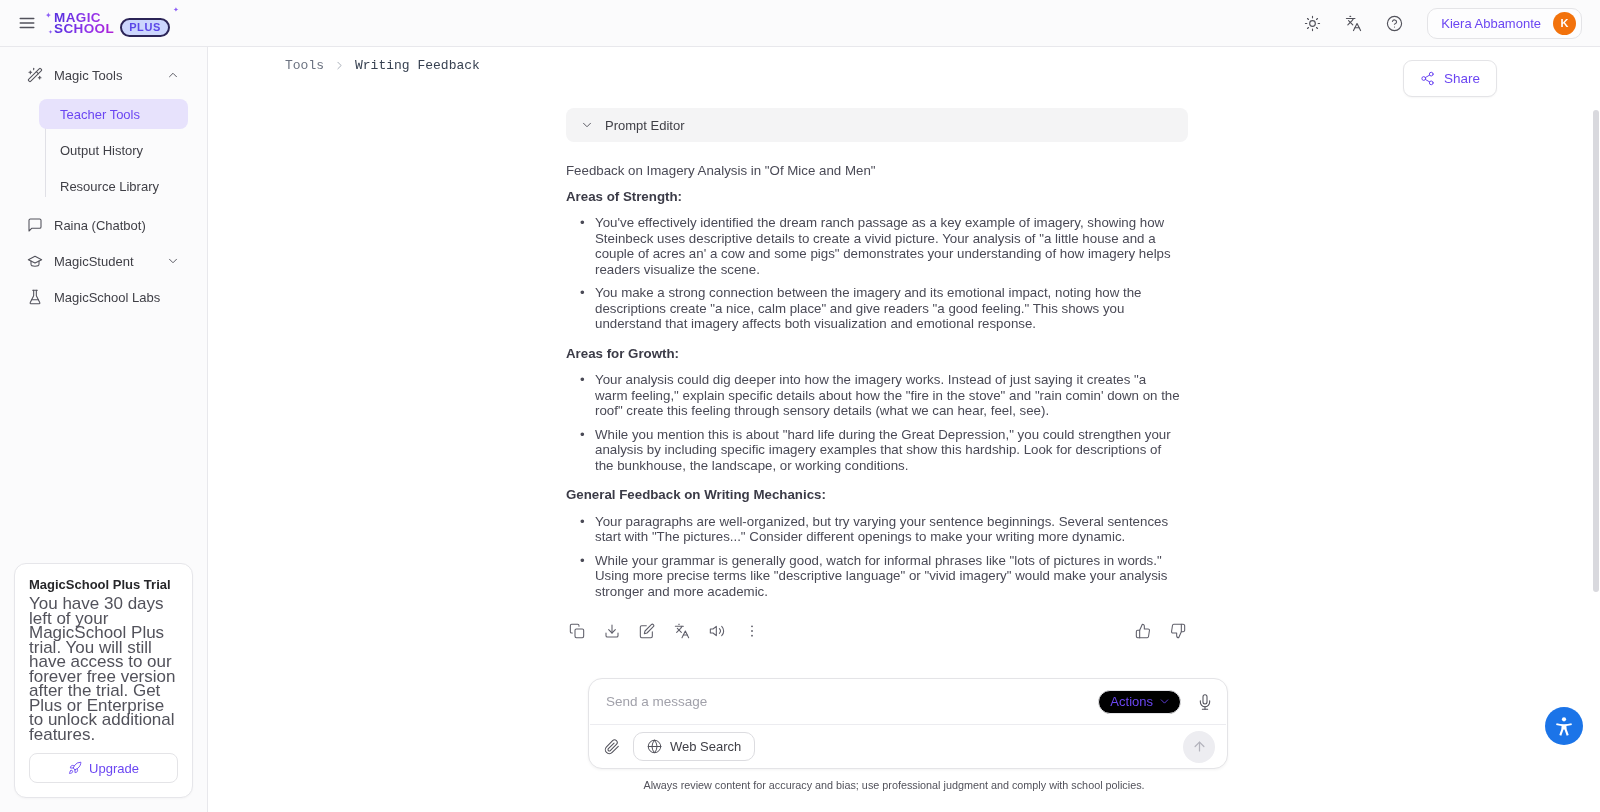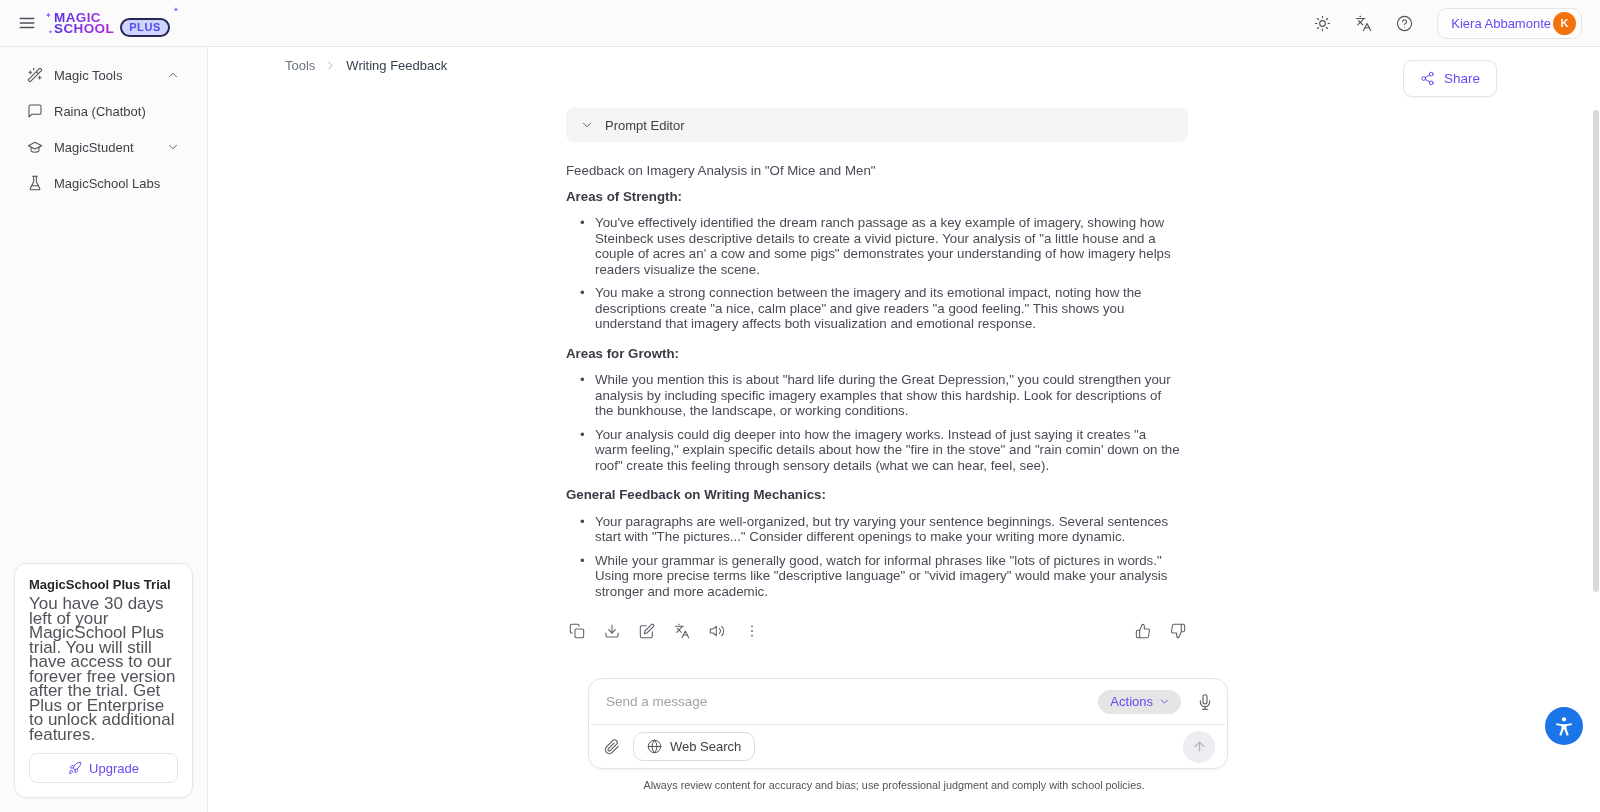--- a/index.html
+++ b/index.html
@@ -17,21 +17,21 @@
   .hamburger .i { width:18px; height:18px; stroke-width:2; }
   .logo { display:flex; align-items:center; position:relative; cursor:pointer; }
   .logo-text { font-weight:800; font-size:13.5px; line-height:11.5px; letter-spacing:.4px; color:#7c3aed;
     background:linear-gradient(100deg,#5b2fe0 10%,#9333ea 60%,#b01fd4 100%); -webkit-background-clip:text; background-clip:text; -webkit-text-fill-color:transparent; }
   .sparkle { position:absolute; color:#8b5cf6; font-size:8px; }
   .sp1 { left:-9px; top:1px; } .sp2 { left:-6px; bottom:2px; font-size:6px; } .sp3 { right:-9px; top:-4px; font-size:7px; }
   .plus-badge { margin:8px 0 0 6px; background:#ccd6fd; border:2px solid #2b2457; border-radius:999px; padding:1px 7px 2px; font-size:11px; font-weight:800; letter-spacing:.6px; color:#5b46e8; }
   .header-right { margin-left:auto; display:flex; align-items:center; gap:24px; }
   .hicon { color:#52525b; background:none; border:none; cursor:pointer; }
   .hicon .i { width:17px; height:17px; }
-  .user-pill { display:flex; align-items:center; gap:2px; height:31px; background:#fdfdfe; border:1px solid #e4e4e7; border-radius:10px; padding:0 5px 0 13px; cursor:pointer; }
+  .user-pill { display:flex; align-items:center; gap:12px; height:31px; background:#fdfdfe; border:1px solid #e4e4e7; border-radius:10px; padding:0 5px 0 13px; cursor:pointer; }
   .user-name { font-size:13px; color:#6b46f2; }
   .avatar { width:23px; height:23px; border-radius:50%; background:#f2720c; color:#fff; font-size:11px; font-weight:700; display:flex; align-items:center; justify-content:center; }
 
   
   .sidebar { position:absolute; top:47px; left:0; bottom:0; width:208px; background:#fbfbfc; border-right:1px solid #e8e8ec; }
   .nav { padding:10px 17px; }
   .nav-item { height:36px; display:flex; align-items:center; gap:11px; padding:0 10px; font-size:13px; color:#3f3f46; border-radius:8px; cursor:pointer; }
   .nav-item .i { width:16px; height:16px; color:#52525b; flex:none; }
   .nav-item .chev { margin-left:auto; color:#9ca3af; }
   .nav-item .chev .i { width:14px; height:14px; }
@@ -41,21 +41,21 @@
   .subnav-item.selected { background:#e7e2fc; color:#6b46f2; }
 
   .trial-card { position:absolute; left:14px; right:14px; bottom:14px; background:#fff; border:1px solid #e6e6ea; border-radius:12px; padding:13px 14px 14px; box-shadow:0 1px 2px rgba(0,0,0,.03); }
   .trial-title { font-size:13px; font-weight:700; color:#27272a; margin-bottom:5px; }
   .trial-body { font-size:17px; line-height:14.5px; color:#52525b; }
   .upgrade-btn { margin-top:11px; width:100%; height:30px; background:#fff; border:1px solid #e4e4e7; border-radius:8px; color:#6b46f2; font-size:13px; display:flex; align-items:center; justify-content:center; gap:7px; cursor:pointer; font-family:inherit; }
   .upgrade-btn .i { width:14px; height:14px; }
 
   
   .main { position:absolute; left:208px; top:47px; right:0; bottom:0; background:#fff; }
-  .breadcrumb { position:absolute; left:77px; top:11px; display:flex; align-items:center; gap:9px; font-size:13px; }
+  .breadcrumb { position:absolute; left:77px; top:11px; display:flex; align-items:center; gap:9px; font-size:13px;font-family:Liberation Mono, monospace; }
   .crumb-parent { color:#6b7280; cursor:pointer; }
   .breadcrumb .chev { color:#9ca3af; } .breadcrumb .chev .i { width:13px; height:13px; }
   .crumb-current { color:#374151; }
   .share-btn { position:absolute; top:13px; right:103px; height:37px; padding:0 16px; background:#fff; border:1px solid #e4e4e7; border-radius:9px; display:flex; align-items:center; gap:9px; color:#6b46f2; font-size:13.5px; cursor:pointer; box-shadow:0 1px 2px rgba(0,0,0,.04); font-family:inherit; }
   .share-btn .i { width:15px; height:15px; }
 
   .column { position:absolute; left:358px; top:61px; width:622px; }
   .prompt-bar { height:34px; background:#f4f4f5; border-radius:8px; display:flex; align-items:center; gap:11px; padding:0 14px; font-size:13px; color:#3f3f46; cursor:pointer; }
   .prompt-bar .chev { color:#52525b; } .prompt-bar .chev .i { width:14px; height:14px; }
 
@@ -68,21 +68,21 @@
 
   .actions-row { margin-top:24px; display:flex; align-items:center; gap:19px; color:#5f5f6a; padding-left:3px; }
   .act-btn { background:none; border:none; color:inherit; cursor:pointer; padding:0; }
   .act-btn .i { width:16px; height:16px; }
   .rate-group { margin-left:auto; display:flex; gap:19px; padding-right:2px; }
 
   .composer { position:absolute; left:380px; top:631px; width:640px; background:#fff; border:1px solid #e4e4e7; border-radius:14px; box-shadow:0 1px 3px rgba(0,0,0,.05); }
   .composer-row1 { height:45px; display:flex; align-items:center; padding:0 14px 0 17px; gap:16px; }
   .composer-input { flex:1; border:none; outline:none; font-size:13.5px; color:#000000; font-family:inherit; background:transparent; }
   .composer-input::placeholder { color:#a1a1aa; }
-  .actions-pill { display:flex; align-items:center; gap:5px; border:1px solid #e4e4e7; border-radius:999px; padding:3px 9px 4px 11px; color:#6b46f2; font-size:13px; background:#e5e5e5; cursor:pointer; font-family:inherit; }
+  .actions-pill { display:flex; align-items:center; gap:5px; border:1px solid #e4e4e7; border-radius:999px; padding:3px 9px 4px 11px; color:#6b46f2; font-size:13px; background:#000000; cursor:pointer; font-family:inherit; }
   .actions-pill .i { width:13px; height:13px; }
   .mic-btn { color:#52525b; background:none; border:none; cursor:pointer; }
   .mic-btn .i { width:16px; height:16px; }
   .composer-divider { height:1px; background:#ececf0; margin:0 1px; }
   .composer-row2 { height:43px; display:flex; align-items:center; padding:0 12px 0 15px; gap:13px; }
   .clip-btn { color:#52525b; background:none; border:none; cursor:pointer; }
   .clip-btn .i { width:16px; height:16px; }
   .websearch-pill { display:flex; align-items:center; gap:8px; border:1px solid #dcdce0; border-radius:10px; padding:6px 13px; color:#3f3f46; font-size:13px; background:#fff; cursor:pointer; font-family:inherit; }
   .websearch-pill .i { width:15px; height:15px; color:#52525b; }
   .send-btn { margin-left:auto; width:32px; height:32px; border-radius:50%; background:#ededf1; border:none; color:#b3b3bc; display:flex; align-items:center; justify-content:center; cursor:pointer; }
@@ -267,20 +267,31 @@
         <svg class="i">
             <use href="#ic-wand"></use>
           </svg>
         <span>Magic Tools</span>
         <span class="chev">
             <svg class="i">
               <use href="#ic-chev-up"></use>
             </svg>
           </span>
       </div>
+      <div class="subnav">
+        <div class="subnav-item selected">
+          <span>Teacher Tools</span>
+        </div>
+        <div class="subnav-item">
+          <span>Output History</span>
+        </div>
+        <div class="subnav-item">
+          <span>Resource Library</span>
+        </div>
+      </div>
       <div class="nav-item">
         <svg class="i">
             <use href="#ic-chat"></use>
           </svg>
         <span>Raina (Chatbot)</span>
       </div>
       <div class="nav-item">
         <svg class="i">
             <use href="#ic-cap"></use>
           </svg>
@@ -341,22 +352,22 @@
         <p class="title">Feedback on Imagery Analysis in "Of Mice and Men"</p>
 
         <h4>Areas of Strength:</h4>
         <ul>
           <li>You've effectively identified the dream ranch passage as a key example of imagery, showing how Steinbeck uses descriptive details to create a vivid picture. Your analysis of "a little house and a couple of acres an' a cow and some pigs" demonstrates your understanding of how imagery helps readers visualize the scene.</li>
           <li>You make a strong connection between the imagery and its emotional impact, noting how the descriptions create "a nice, calm place" and give readers "a good feeling." This shows you understand that imagery affects both visualization and emotional response.</li>
         </ul>
 
         <h4>Areas for Growth:</h4>
         <ul>
+          <li>Your analysis could dig deeper into how the imagery works. Instead of just saying it creates "a warm feeling," explain specific details about how the "fire in the stove" and "rain comin' down on the roof" create this feeling through sensory details (what we can hear, feel, see).</li>
           <li>While you mention this is about "hard life during the Great Depression," you could strengthen your analysis by including specific imagery examples that show this hardship. Look for descriptions of the bunkhouse, the landscape, or working conditions.</li>
-          <li>Your analysis could dig deeper into how the imagery works. Instead of just saying it creates "a warm feeling," explain specific details about how the "fire in the stove" and "rain comin' down on the roof" create this feeling through sensory details (what we can hear, feel, see).</li>
         </ul>
 
         <h4>General Feedback on Writing Mechanics:</h4>
         <ul>
           <li>Your paragraphs are well-organized, but try varying your sentence beginnings. Several sentences start with "The pictures..." Consider different openings to make your writing more dynamic.</li>
           <li>While your grammar is generally good, watch for informal phrases like "lots of pictures in words." Using more precise terms like "descriptive language" or "vivid imagery" would make your analysis stronger and more academic.</li>
         </ul>
       </div>
 
       <div class="actions-row">

